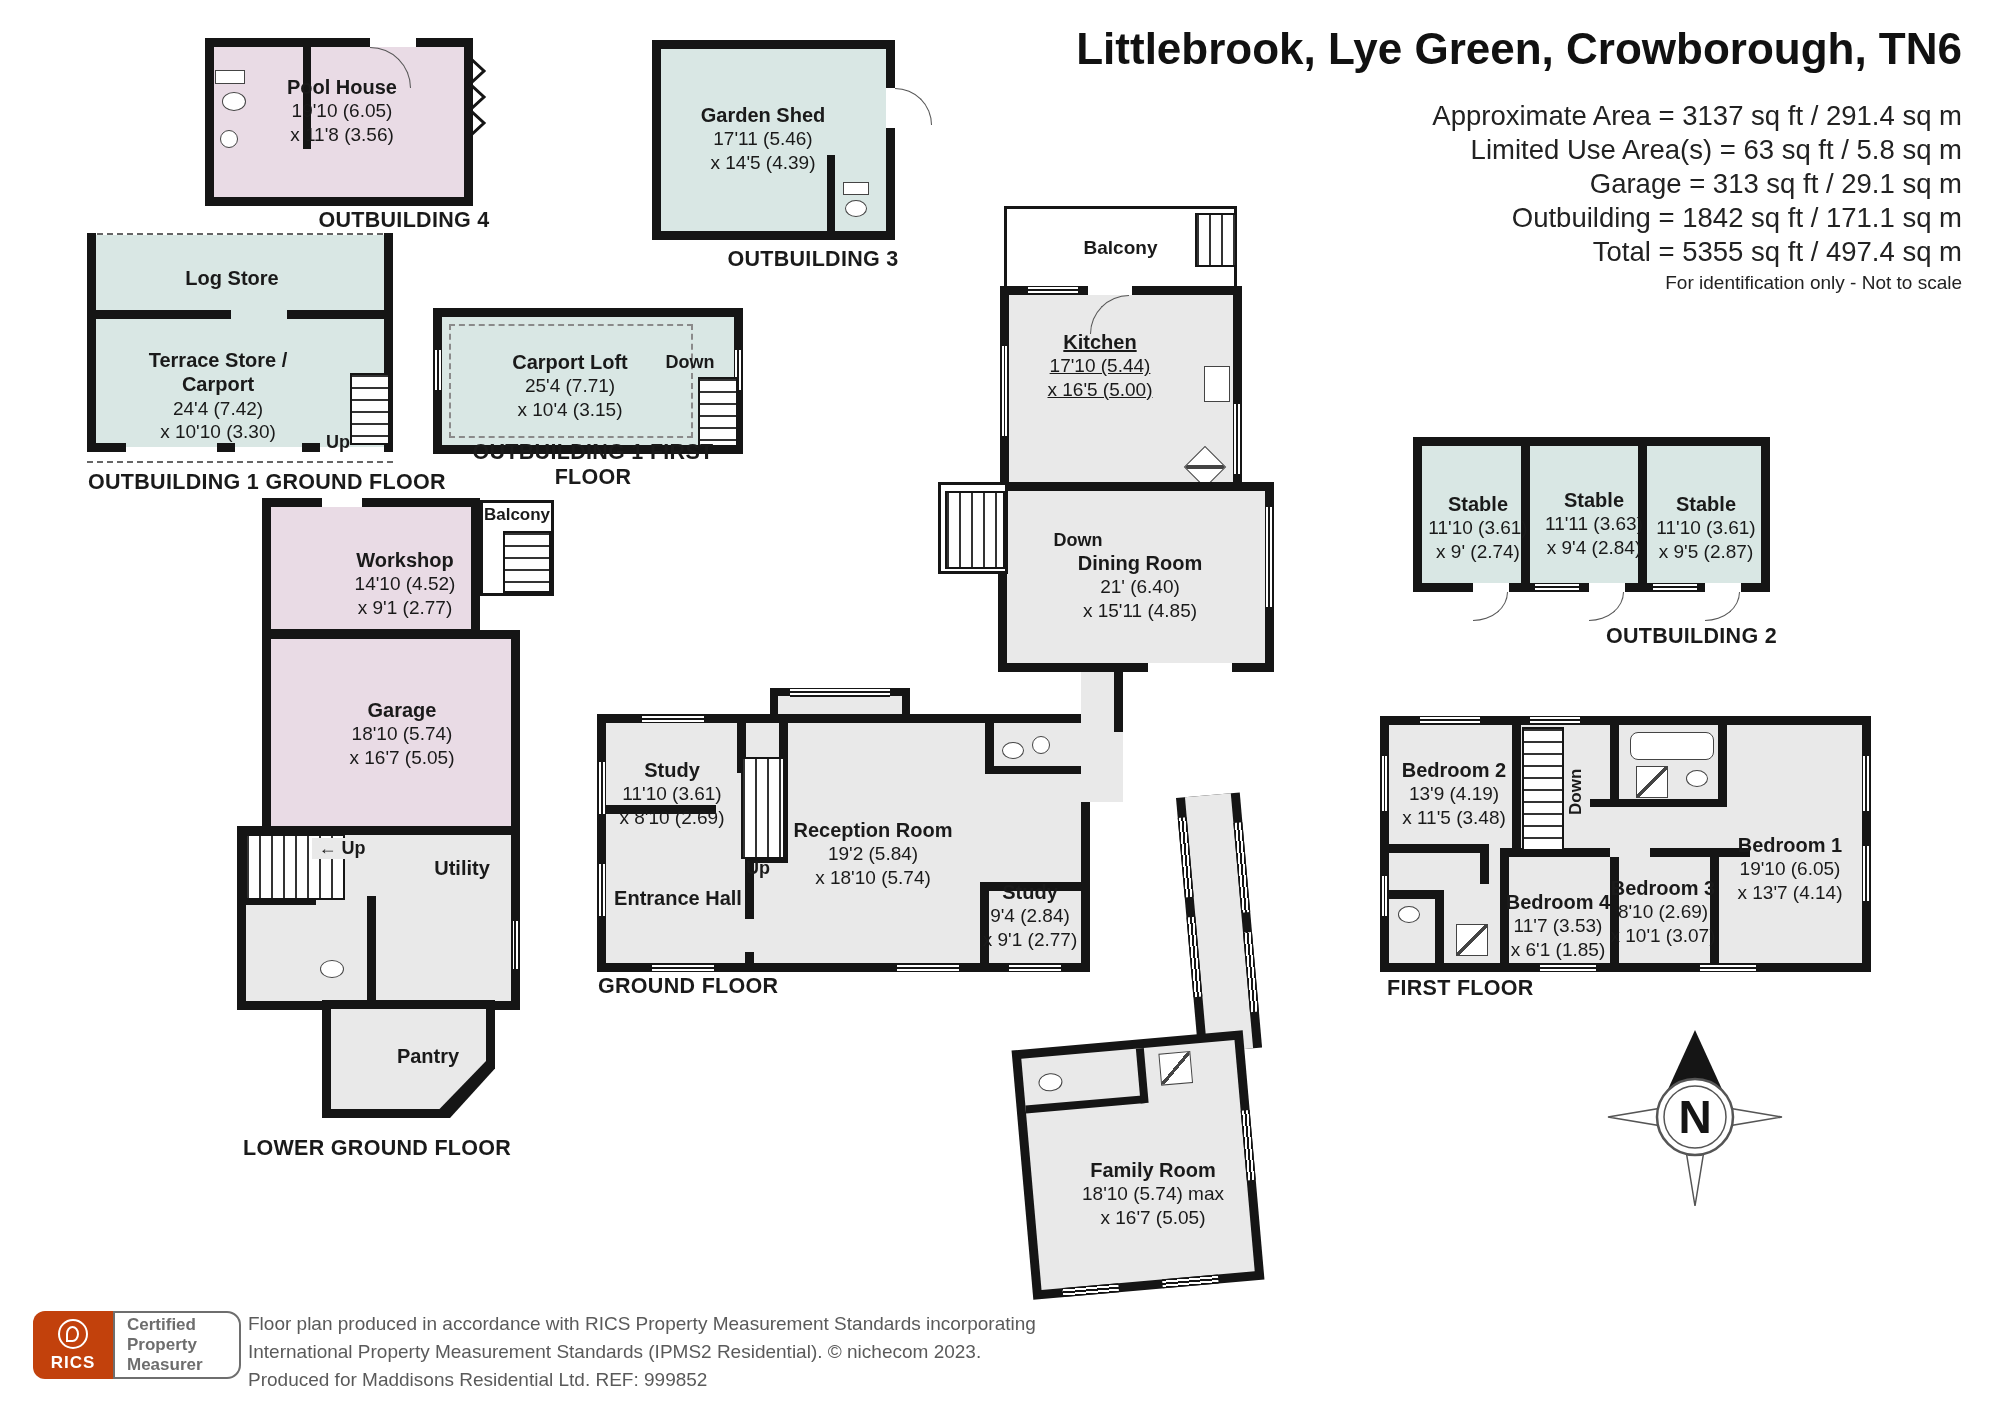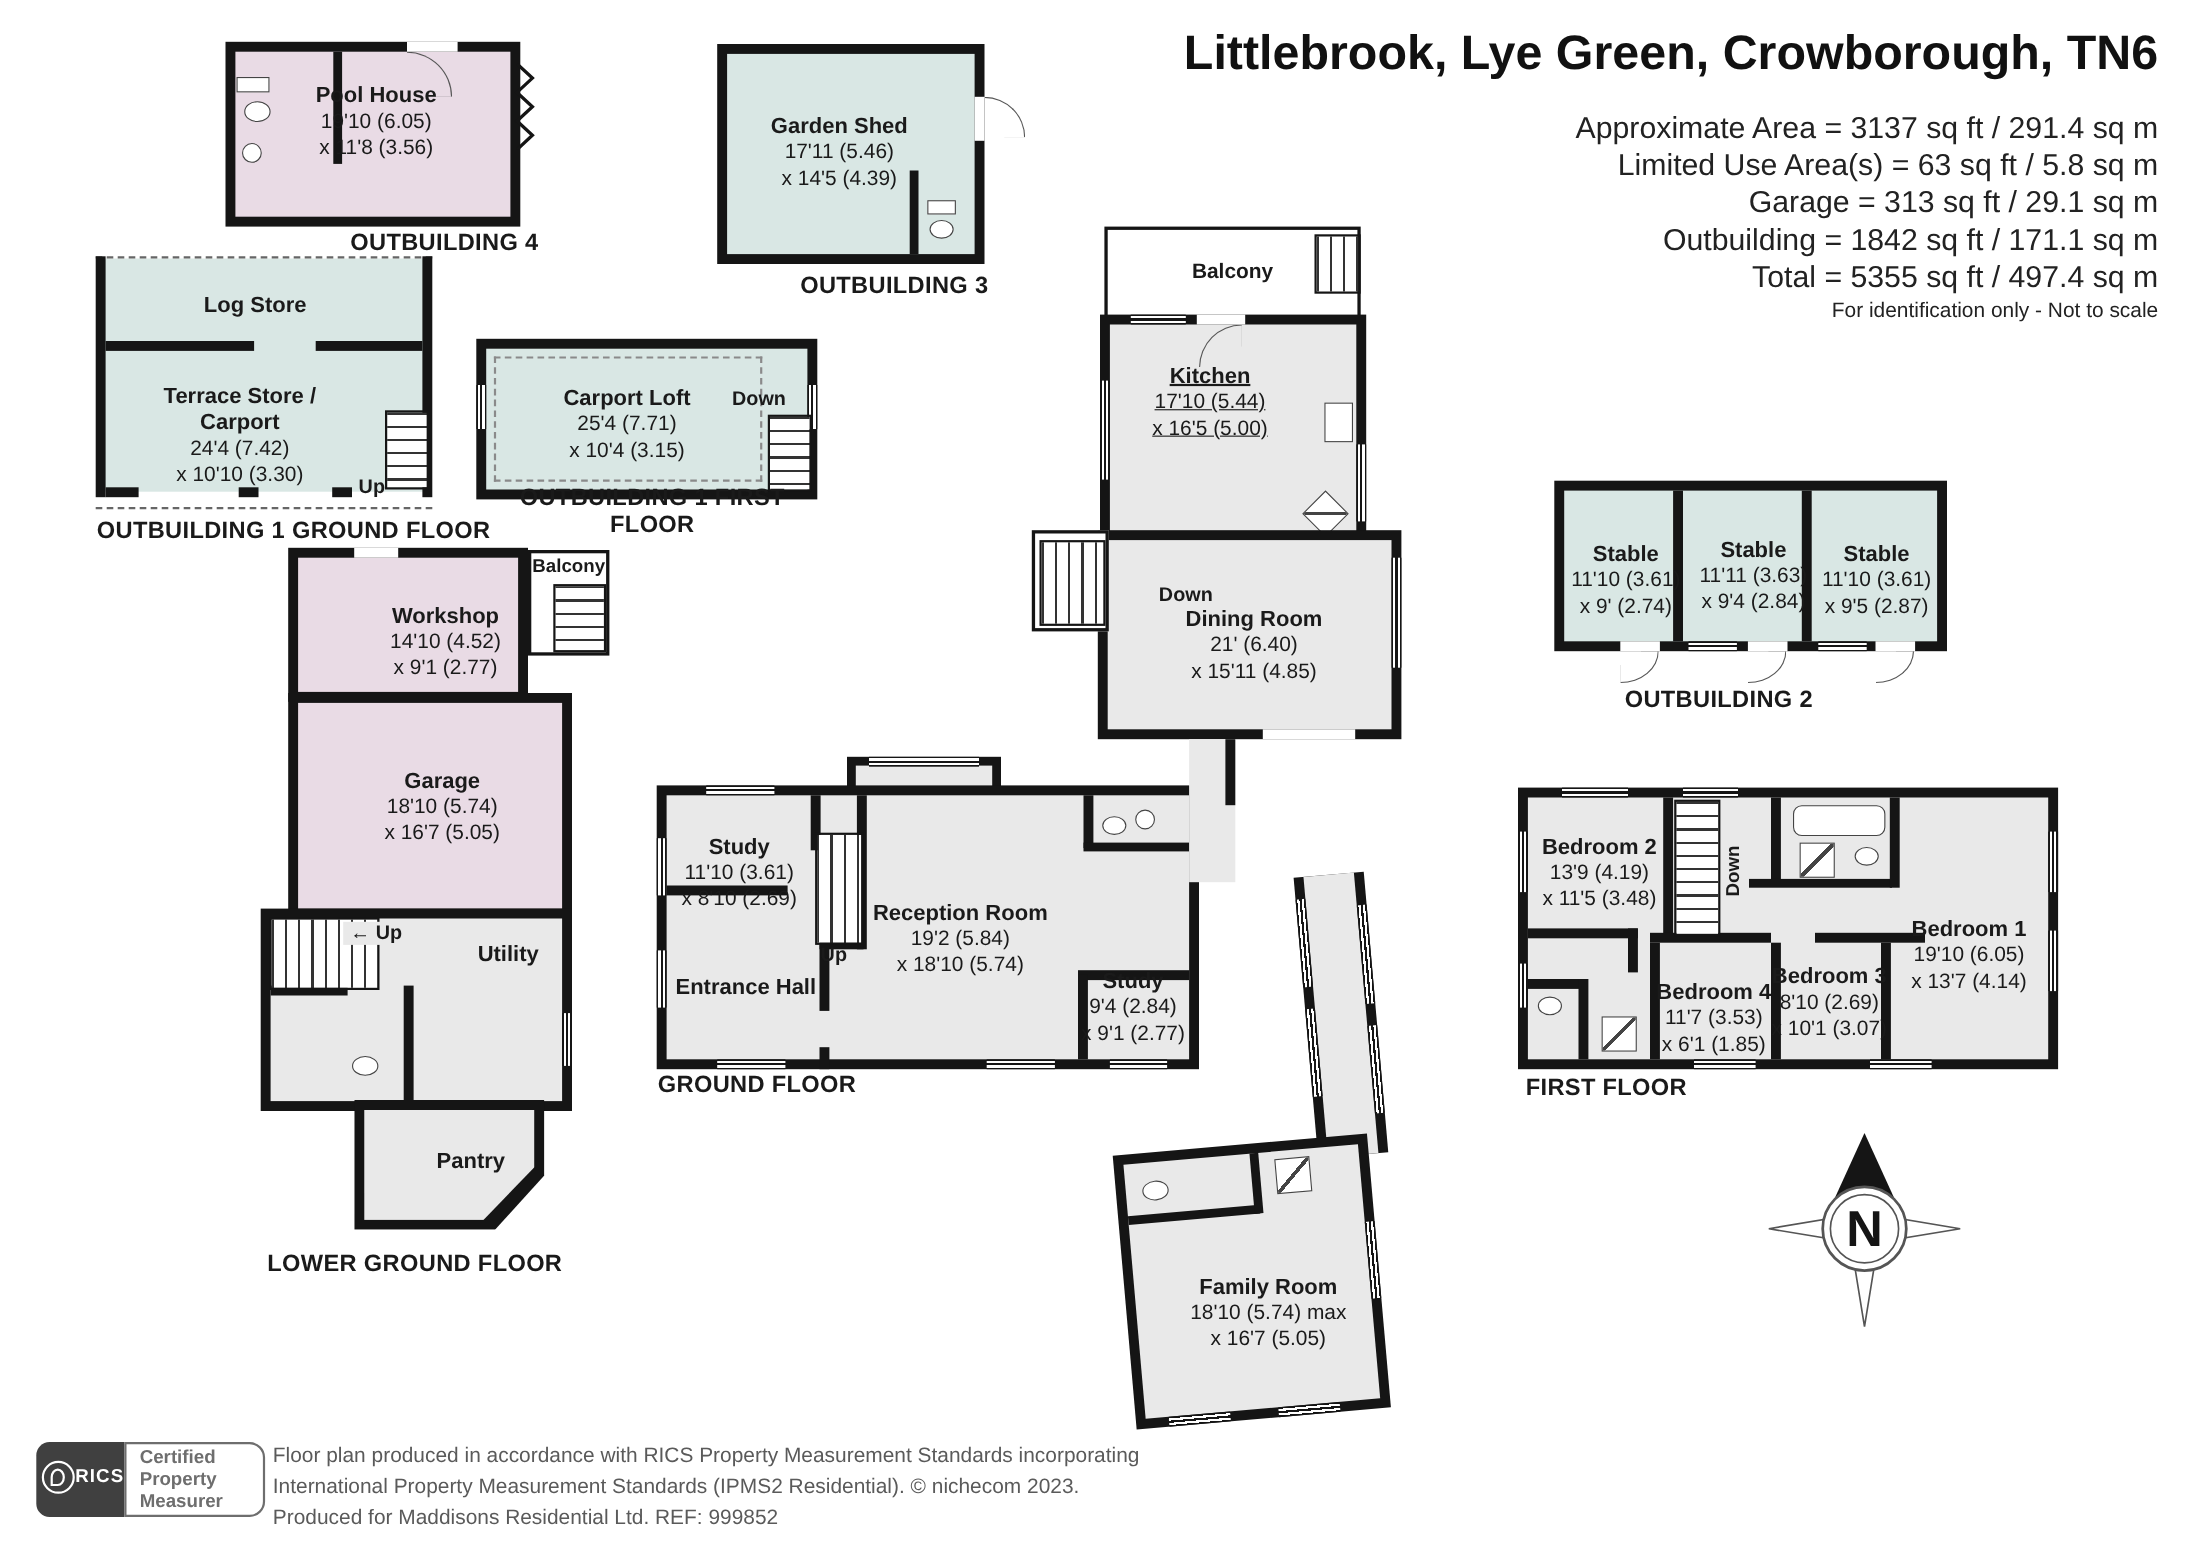--- a/index.html
+++ b/index.html
@@ -40,22 +40,22 @@
   .cistern{position:absolute;background:#fff;border:1.5px solid #444;}
   .shower{position:absolute;border:1.6px solid #444;background:
       linear-gradient(135deg,transparent 46%,#444 46% 54%,transparent 54%),#fff;}
   .bath{position:absolute;background:#fff;border:1.6px solid #444;border-radius:8px;}
   .basin{position:absolute;background:#fff;border:1.5px solid #444;border-radius:50%;}
   
   #title{position:absolute;right:38px;top:24px;font-weight:bold;font-size:44px;color:#111;}
   .areaLine{position:absolute;right:38px;text-align:right;font-size:27.5px;color:#222;}
   #disclaimer{position:absolute;right:38px;top:272px;font-size:19px;color:#222;}
   
-  #ricsBox{position:absolute;left:33px;top:1311px;width:80px;height:68px;background:#404040;
-           border-radius:12px 0 0 12px;display:flex;align-items:center;justify-content:flex-end;}
+  #ricsBox{position:absolute;left:33px;top:1311px;width:80px;height:68px;background:#c2410c;
+           border-radius:12px 0 0 12px;display:flex;flex-direction:column;align-items:center;justify-content:flex-end;}
   #ricsLion{width:26px;height:26px;border:2.5px solid #fff;border-radius:50%;margin-bottom:4px;position:relative;}
   #ricsLion:after{content:"";position:absolute;left:6px;top:5px;width:9px;height:12px;border:2px solid #fff;border-radius:50% 50% 50% 0;}
   #ricsText{color:#fff;font-weight:bold;font-size:17px;letter-spacing:1px;margin-bottom:6px;}
   #cpmBox{position:absolute;left:113px;top:1311px;width:128px;height:68px;background:#fff;border:2.5px solid #6e6e6e;
           border-radius:0 14px 14px 0;display:flex;flex-direction:column;justify-content:center;padding-left:12px;box-sizing:border-box;}
   #cpmBox div{font-weight:bold;font-size:17px;color:#6e6e6e;line-height:1.18;}
   .footTxt{position:absolute;left:248px;font-size:19px;color:#5a5a5a;}
   .vtext{transform:rotate(-90deg);transform-origin:top left;}
 </style>
 </head>
@@ -166,21 +166,21 @@
   <div class="lbl" style="left:1540px;top:488px;width:108px;">
     <div class="nm">Stable</div>
     <div class="dm">11'11 (3.63)</div>
     <div class="dm">x 9'4 (2.84)</div>
   </div>
   <div class="lbl" style="left:1650px;top:492px;width:112px;">
     <div class="nm">Stable</div>
     <div class="dm">11'10 (3.61)</div>
     <div class="dm">x 9'5 (2.87)</div>
   </div>
-  <div class="cap" style="left:1477px;top:624px;width:300px;">OUTBUILDING 2</div>
+  <div class="cap" style="left:1477px;top:624px;width:300px;text-align:right;">OUTBUILDING 2</div>
 
   <div class="bld" style="left:262px;top:498px;width:218px;height:140px;">
     <div class="fill pink"></div>
     <div class="gapw" style="left:60px;top:0;width:40px;height:9px;"></div>
   </div>
 
   <div class="bld" style="left:262px;top:630px;width:258px;height:205px;">
     <div class="fill pink"></div>
   </div>
 

